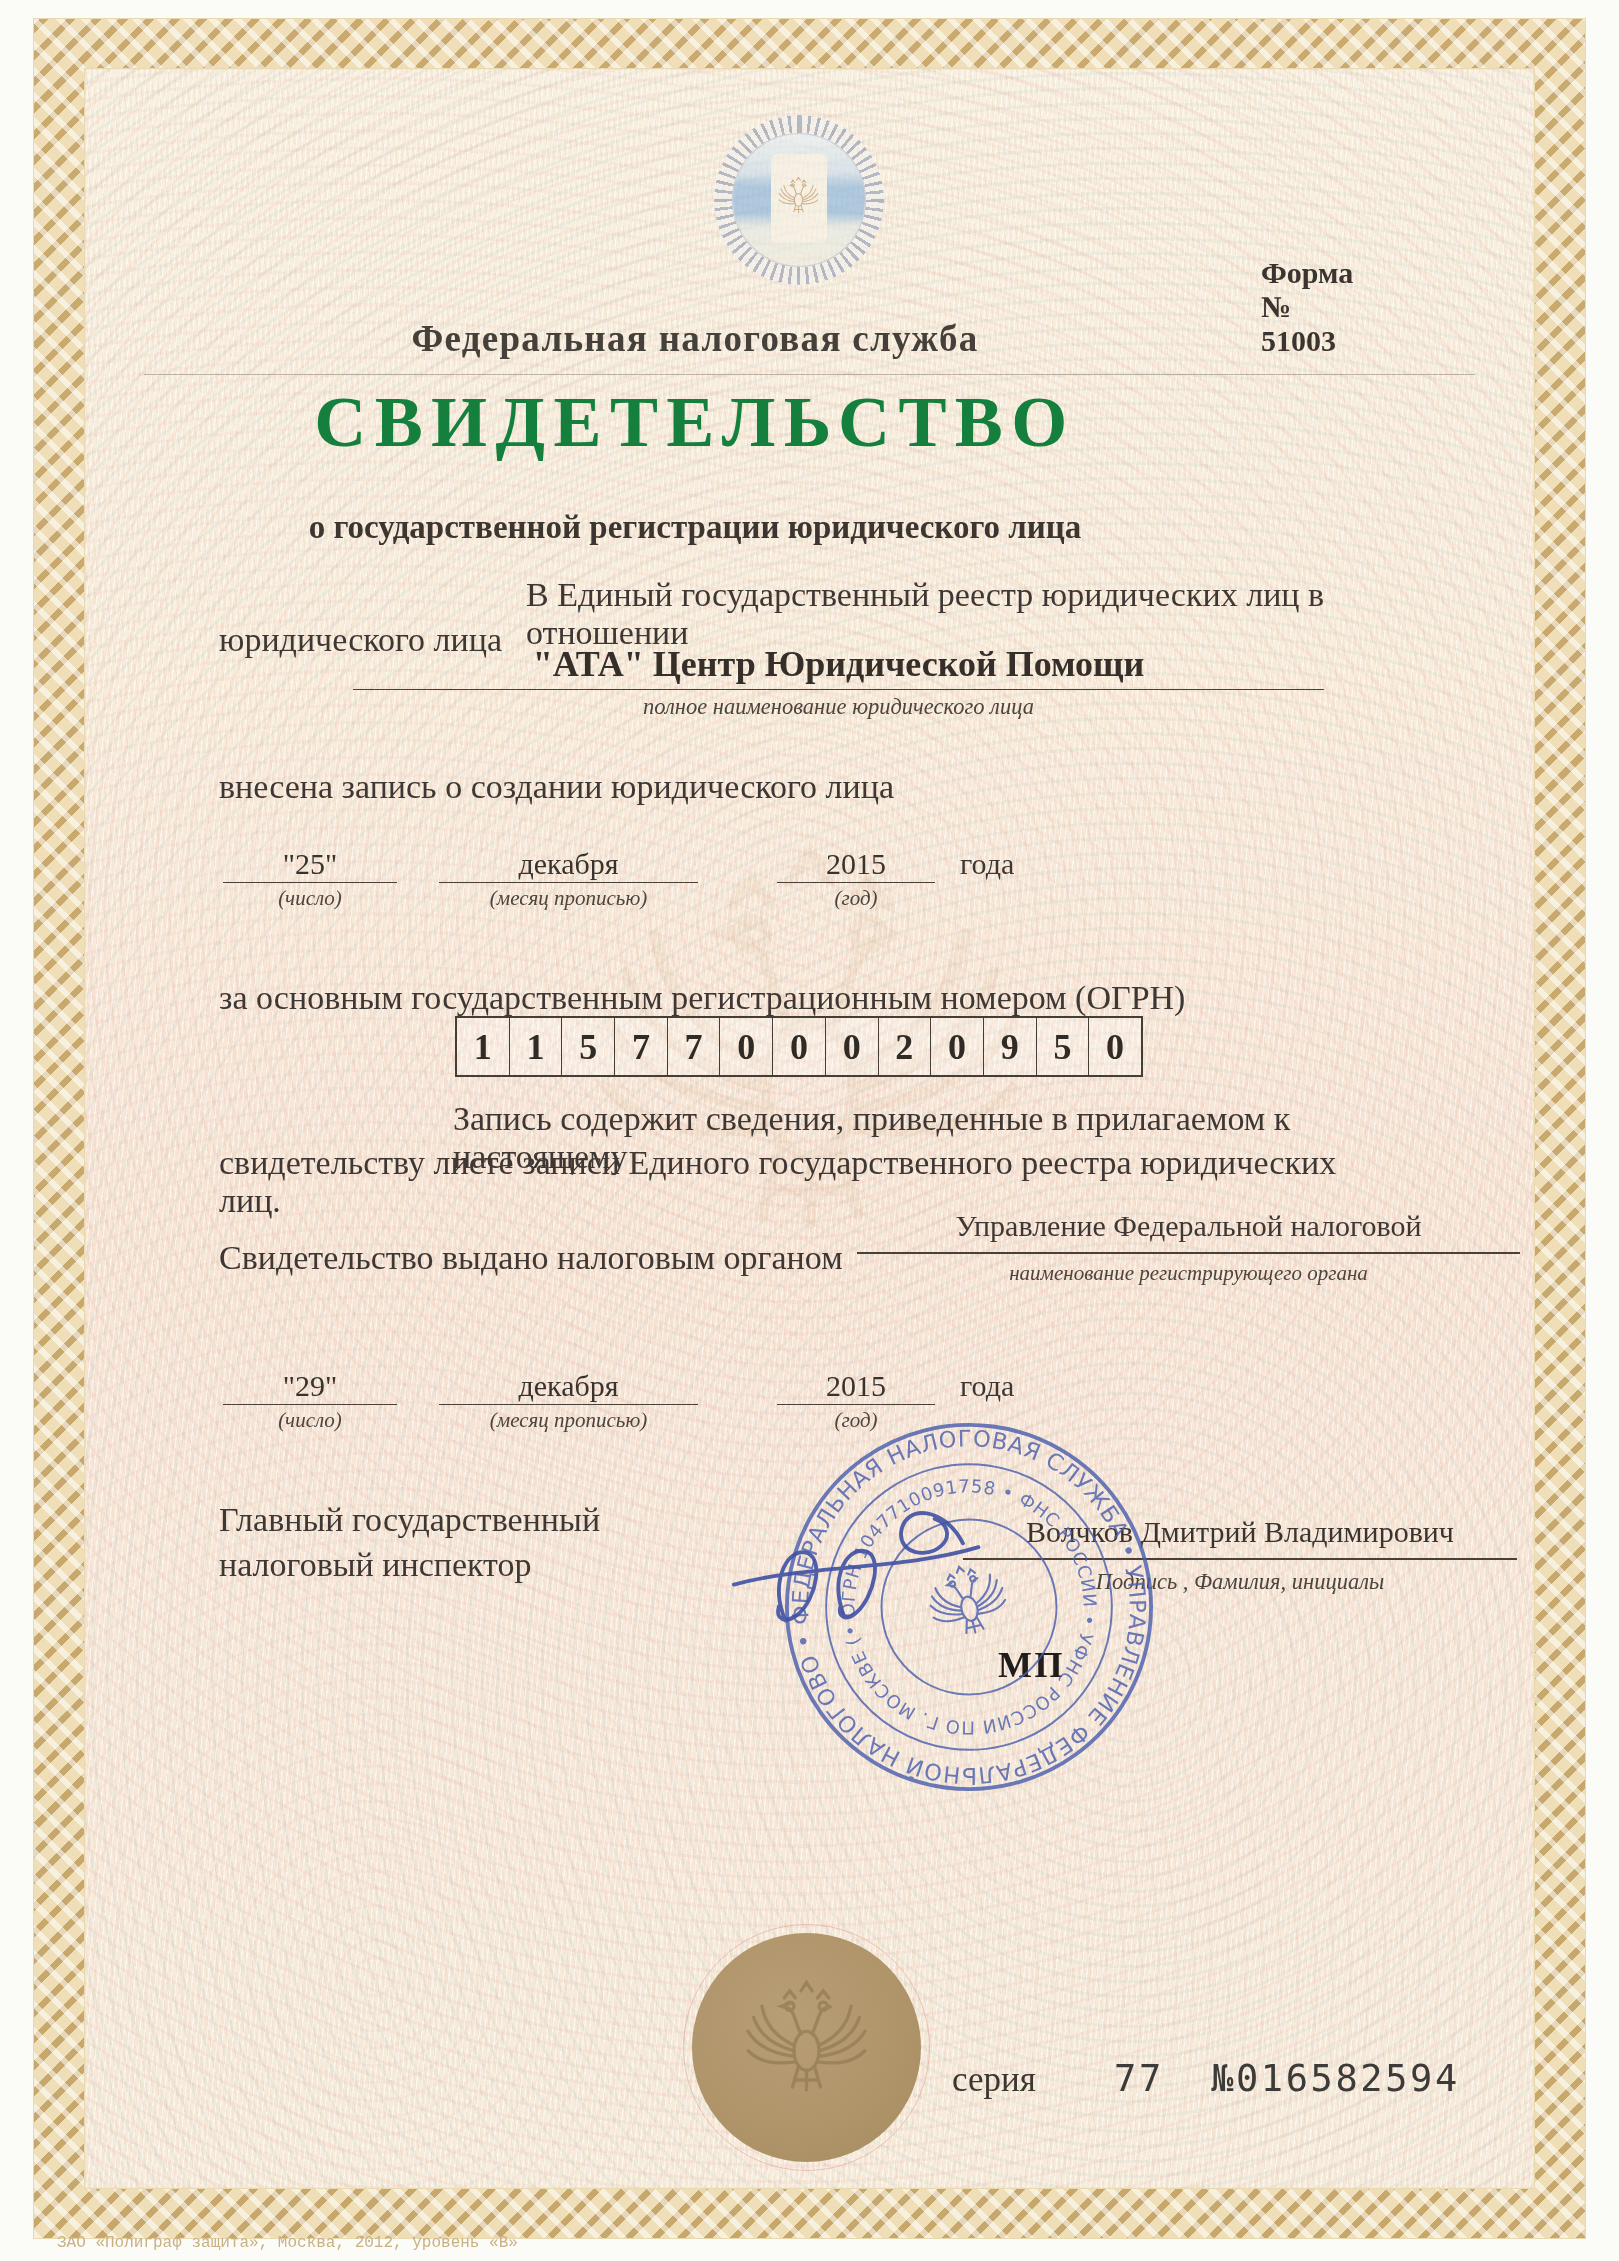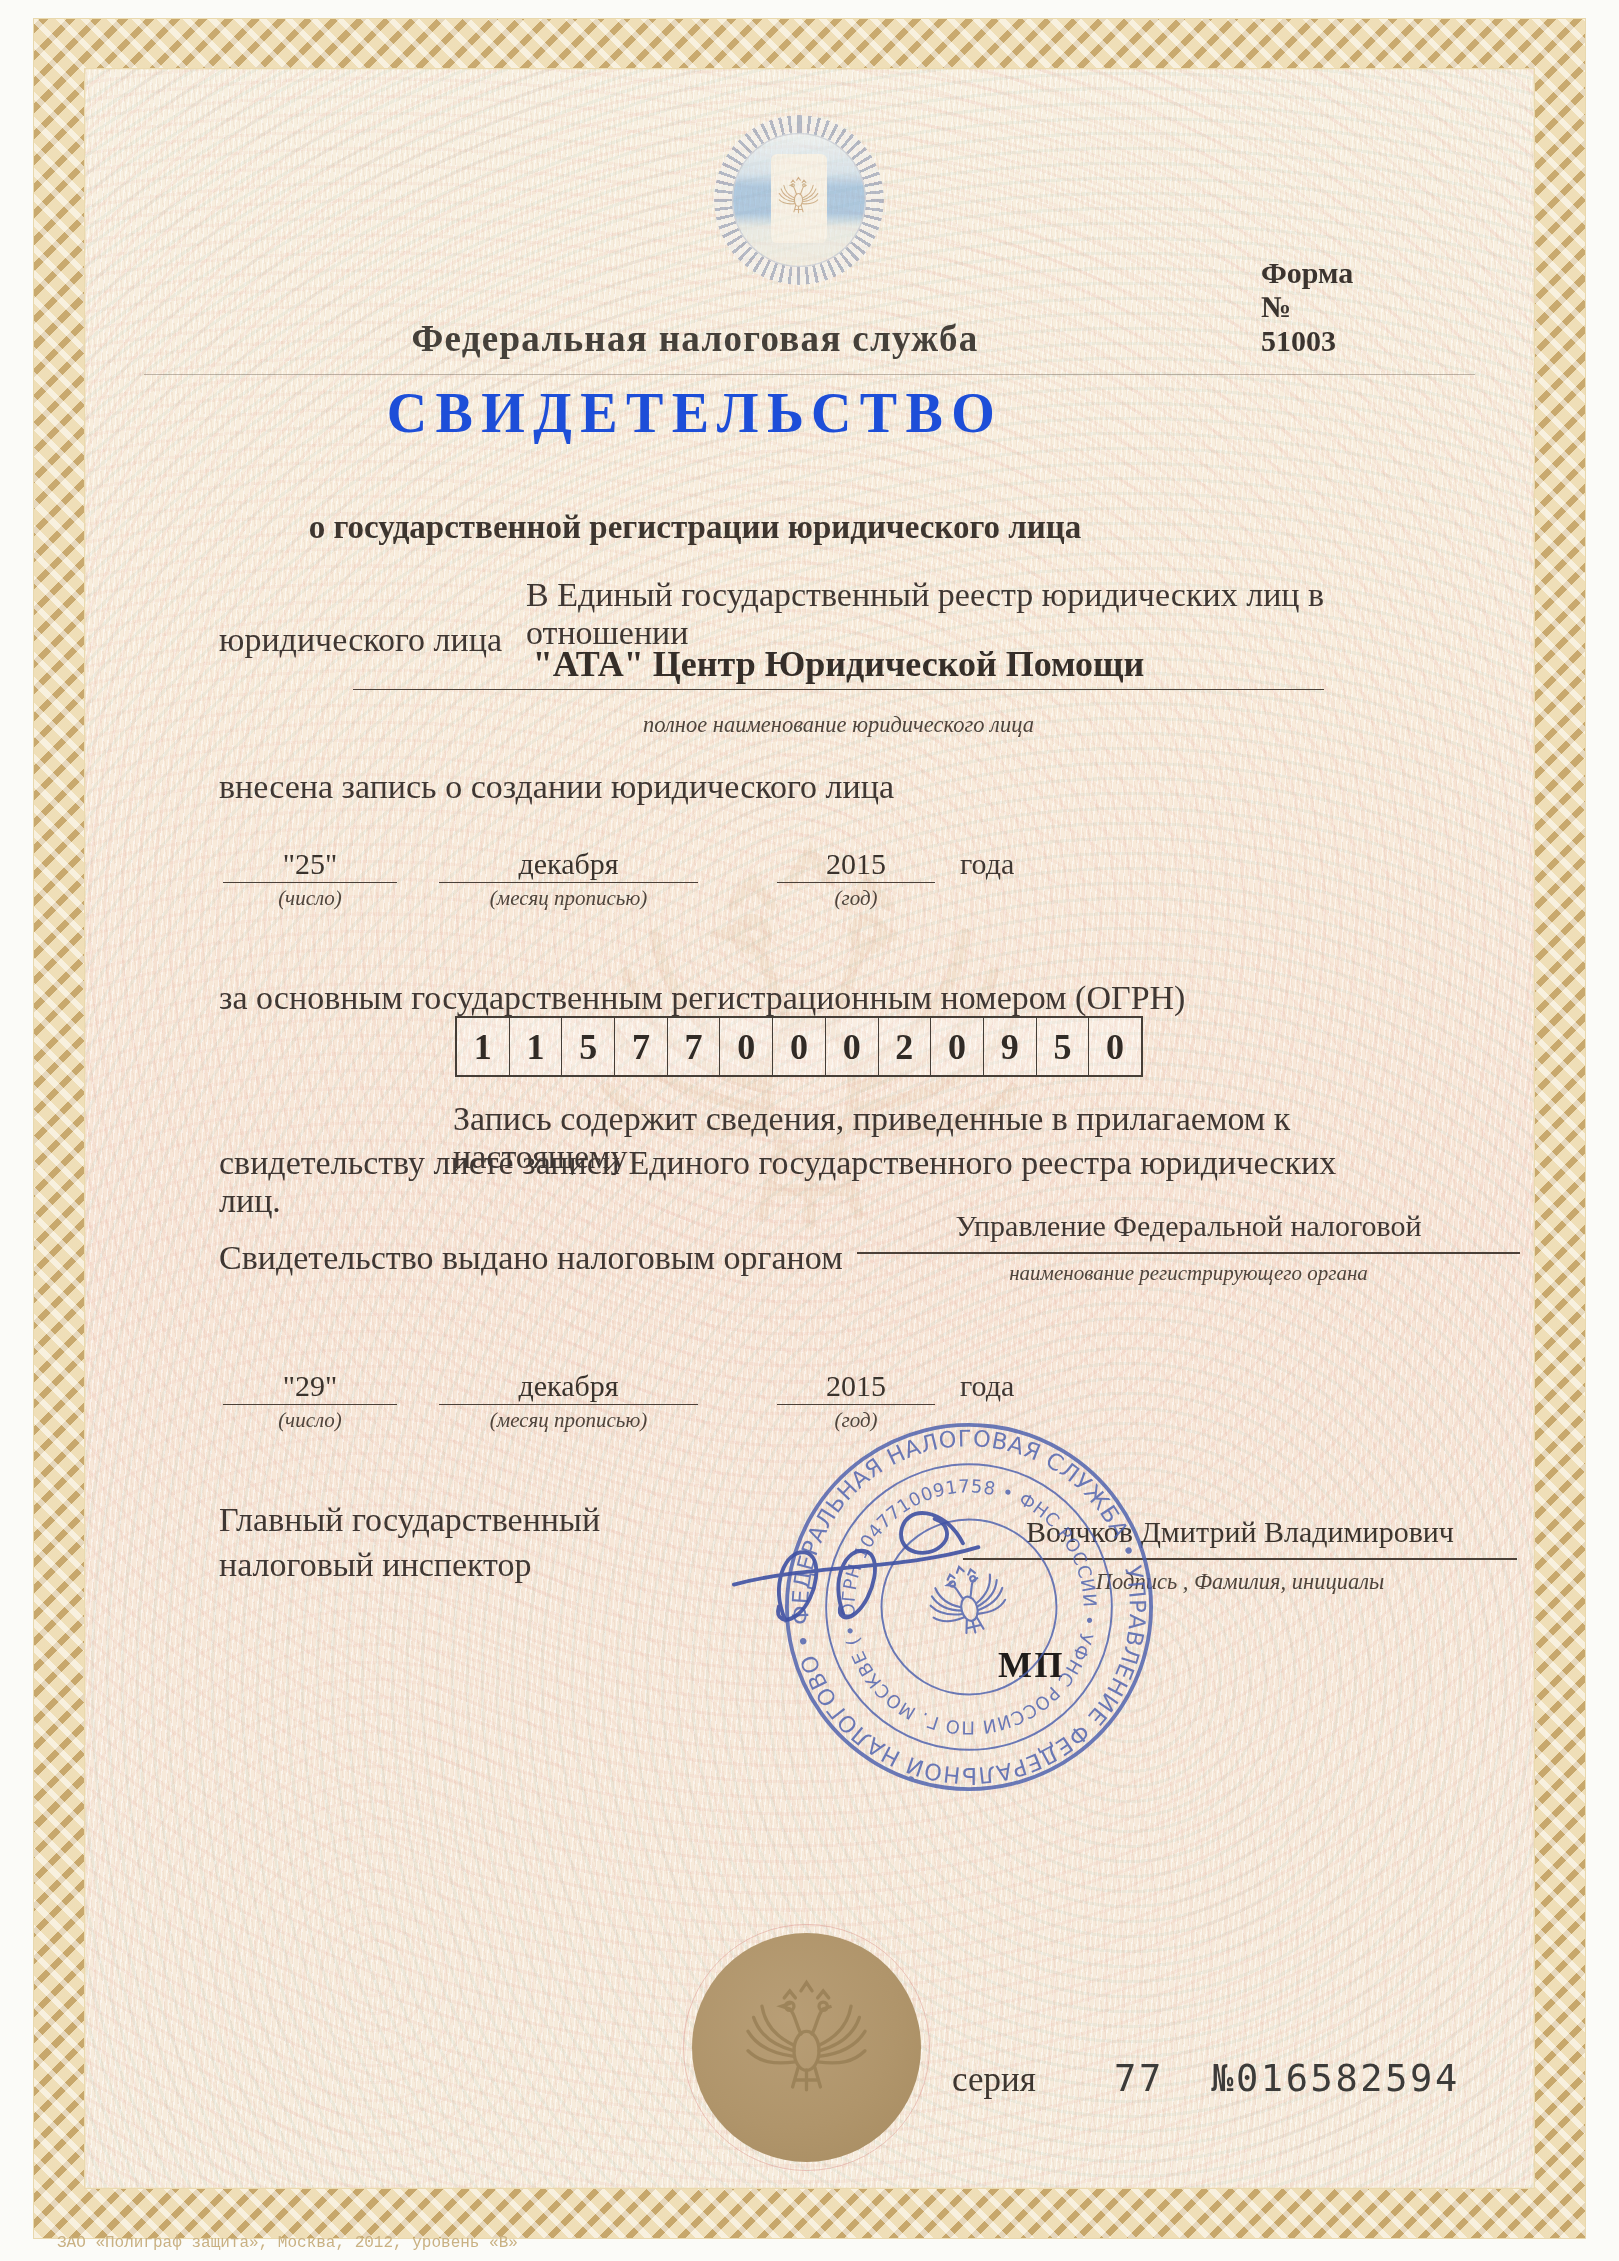--- a/index.html
+++ b/index.html
@@ -24,28 +24,28 @@
     box-shadow:0 0 0 1.3px #ead9ae inset;}
   .content{position:absolute;left:0;top:0;width:1368px;height:2261px;}
 
   .abs{position:absolute;}
   .center{text-align:center;margin-left:22px;}
   .cap{font-size:21px;font-style:italic;color:#4e443c;}
 
   .form-no{font-size:30px;font-weight:bold;color:#3b342f;}
   .agency{left:0;right:0;top:317px;font-size:37px;font-weight:bold;color:#45403a;letter-spacing:1.3px;}
   .rule{left:144px;width:1331px;top:374px;height:1.3px;background:rgba(118,106,95,0.45);}
-  .title{left:0;right:0;top:381px;font-size:56px;font-weight:bold;color:#1d4ed8;letter-spacing:8.4px;}
+  .title{left:0;right:0;top:381px;font-size:72px;font-weight:bold;color:#15803d;letter-spacing:8.4px;}
   .subtitle{left:0;right:0;top:509px;font-size:33px;font-weight:bold;color:#3d352f;}
   .body-t{font-size:34px;color:#3f3733;}
 
   .company{left:353px;width:971px;top:643px;}
   .company .val{display:block;border-bottom:1.9px solid #4a4038;padding-bottom:3.9px;
                 font-size:36px;font-weight:bold;text-align:center;color:#352e29;}
-  .company .cap{display:block;text-align:center;margin-top:22px;font-size:22.5px;}
+  .company .cap{display:block;text-align:center;margin-top:4px;font-size:22.5px;}
 
   .dgroup{position:absolute;text-align:center;}
   .dgroup .val{display:block;border-bottom:1.9px solid #4a4038;font-size:30px;height:37px;line-height:37px;color:#3a332d;}
   .dgroup .cap{display:block;margin-top:2.6px;}
   .year-word{font-size:30px;height:37px;line-height:37px;}
 
   .ogrn-box{left:455px;top:1016px;width:684px;height:57px;display:flex;border:2.6px solid #453e37;background:rgba(255,255,255,0.25);}
   .ogrn-box .cell{flex:1;border-right:1.9px solid #453e37;display:flex;align-items:center;justify-content:center;
                   font-size:36px;font-weight:bold;color:#312b26;}
   .ogrn-box .cell:last-child{border-right:none;}

